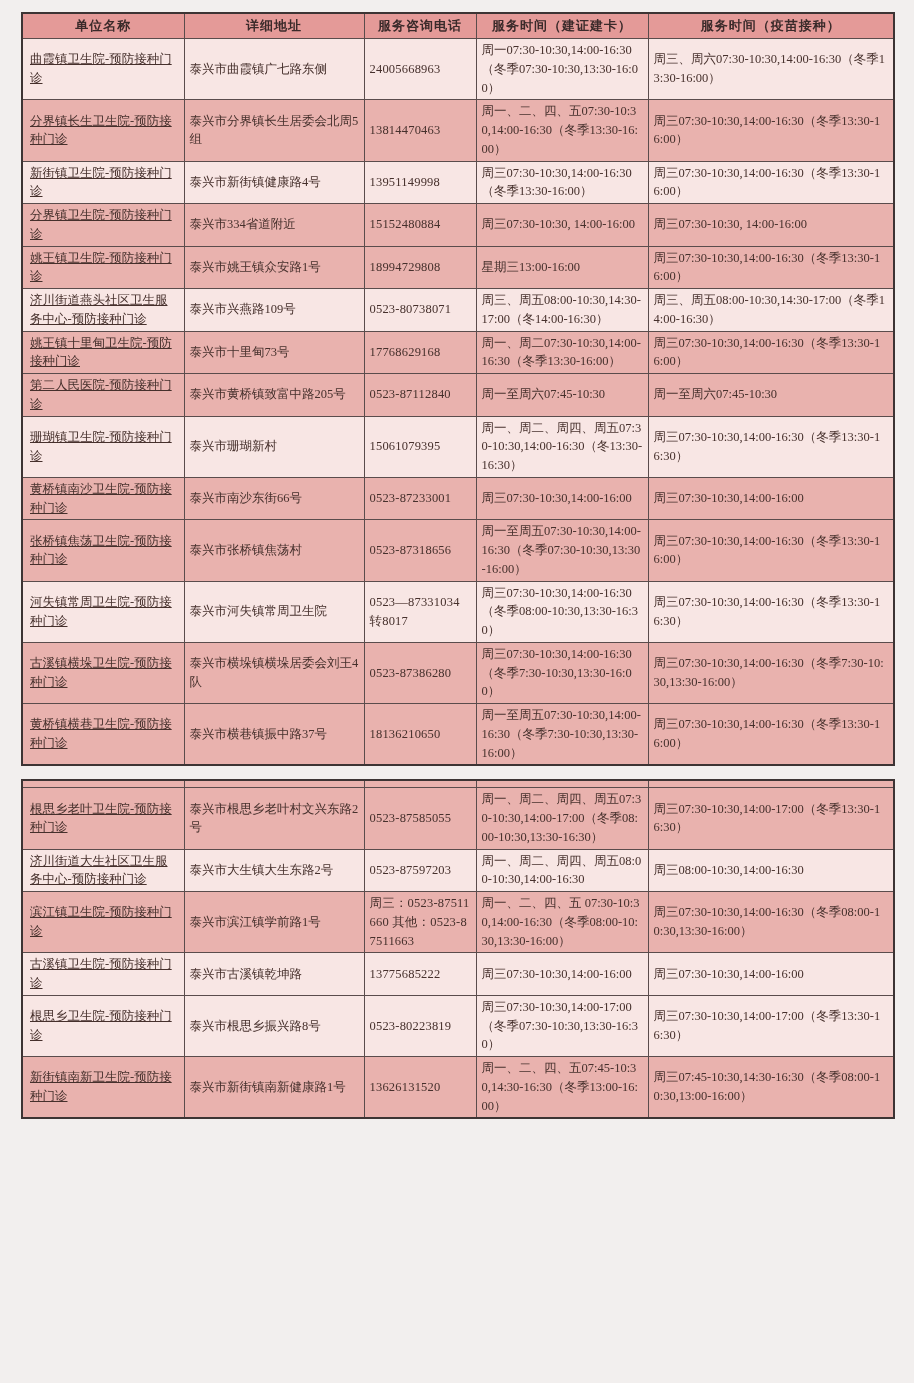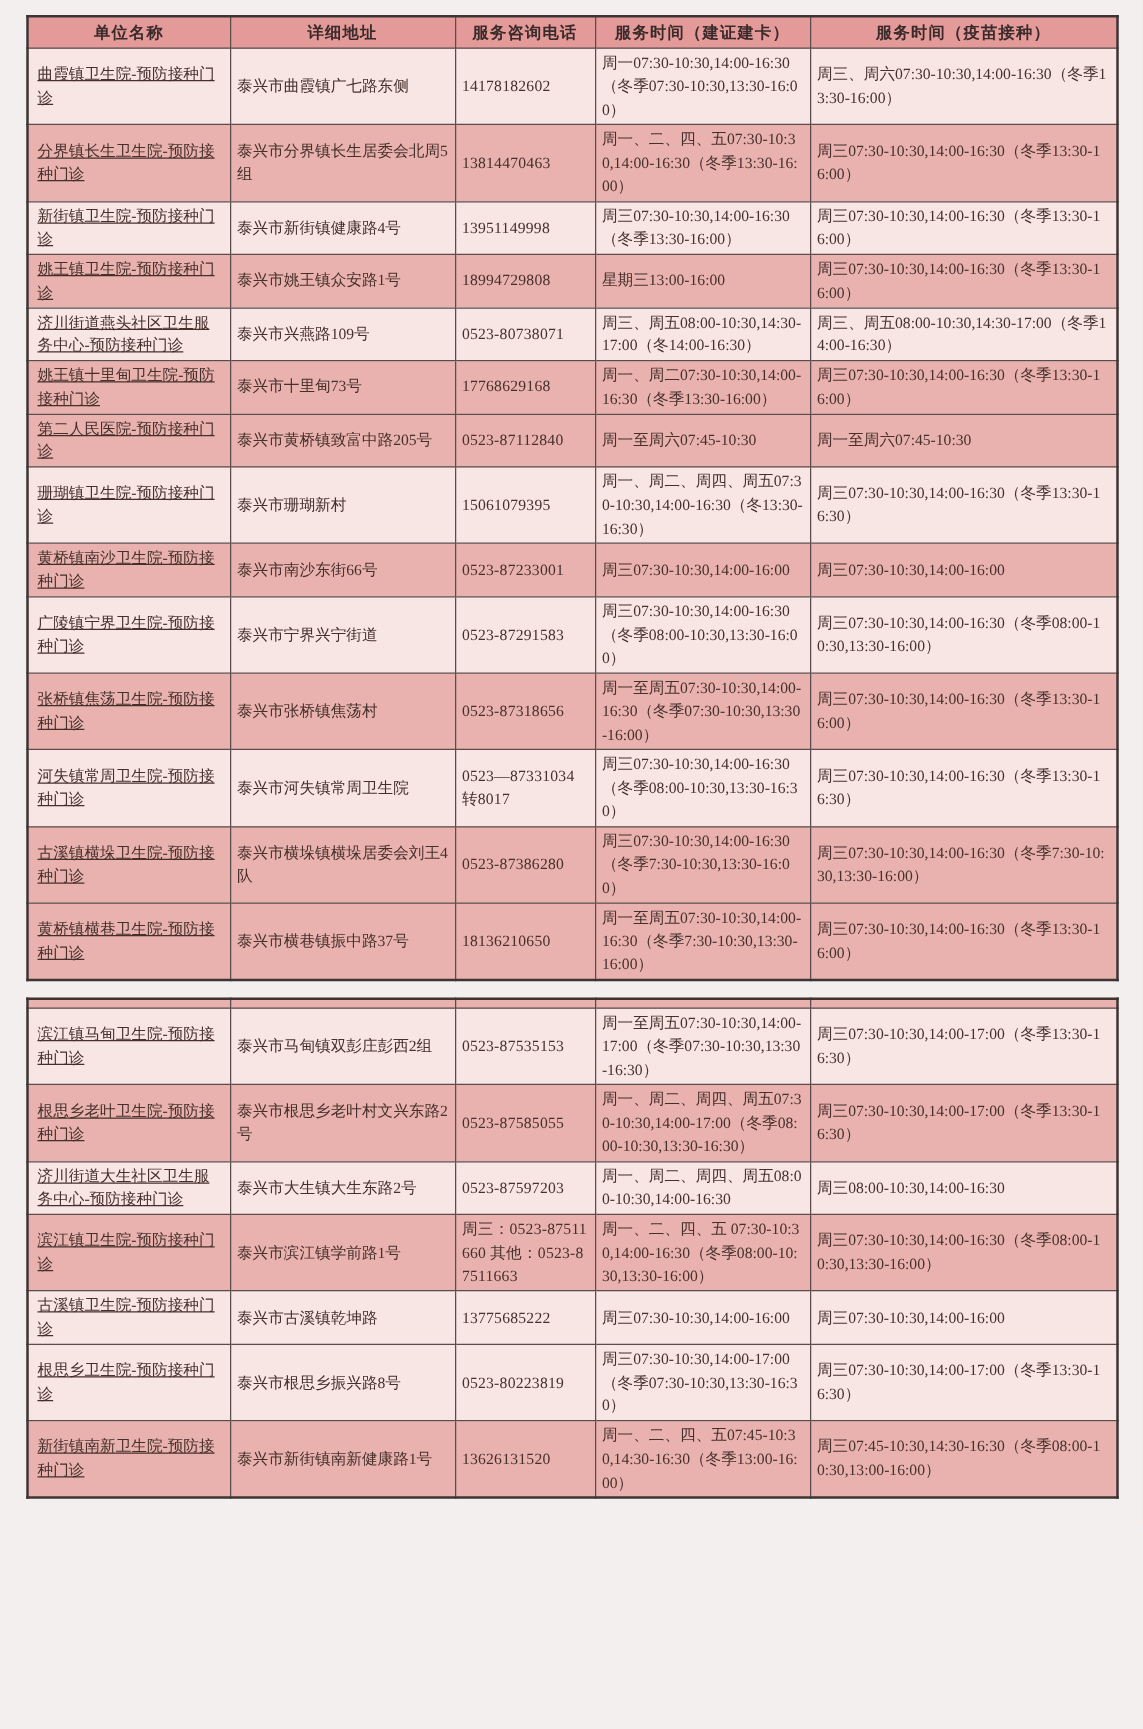--- a/index.html
+++ b/index.html
@@ -61,37 +61,44 @@
           <th>详细地址</th>
           <th>服务咨询电话</th>
           <th>服务时间（建证建卡）</th>
           <th>服务时间（疫苗接种）</th>
         </tr>
       </thead>
       <tbody>
         <tr class="shade-light">
           <td class="c-name">曲霞镇卫生院-预防接种门诊</td>
           <td class="c-addr">泰兴市曲霞镇广七路东侧</td>
-          <td class="c-phone">14178182602</td>
+          <td class="c-phone">24005668963</td>
           <td class="c-card">周一07:30-10:30,14:00-16:30（冬季07:30-10:30,13:30-16:00）</td>
           <td class="c-vaccine">周三、周六07:30-10:30,14:00-16:30（冬季13:30-16:00）</td>
         </tr>
         <tr class="shade-mid">
           <td class="c-name">分界镇长生卫生院-预防接种门诊</td>
           <td class="c-addr">泰兴市分界镇长生居委会北周5组</td>
           <td class="c-phone">13814470463</td>
           <td class="c-card">周一、二、四、五07:30-10:30,14:00-16:30（冬季13:30-16:00）</td>
           <td class="c-vaccine">周三07:30-10:30,14:00-16:30（冬季13:30-16:00）</td>
         </tr>
         <tr class="shade-light">
           <td class="c-name">新街镇卫生院-预防接种门诊</td>
           <td class="c-addr">泰兴市新街镇健康路4号</td>
           <td class="c-phone">13951149998</td>
           <td class="c-card">周三07:30-10:30,14:00-16:30（冬季13:30-16:00）</td>
           <td class="c-vaccine">周三07:30-10:30,14:00-16:30（冬季13:30-16:00）</td>
+        </tr>
+        <tr class="shade-mid">
+          <td class="c-name">分界镇卫生院-预防接种门诊</td>
+          <td class="c-addr">泰兴市334省道附近</td>
+          <td class="c-phone">15152480884</td>
+          <td class="c-card">周三07:30-10:30, 14:00-16:00</td>
+          <td class="c-vaccine">周三07:30-10:30, 14:00-16:00</td>
         </tr>
         <tr class="shade-mid">
           <td class="c-name">姚王镇卫生院-预防接种门诊</td>
           <td class="c-addr">泰兴市姚王镇众安路1号</td>
           <td class="c-phone">18994729808</td>
           <td class="c-card">星期三13:00-16:00</td>
           <td class="c-vaccine">周三07:30-10:30,14:00-16:30（冬季13:30-16:00）</td>
         </tr>
         <tr class="shade-light">
           <td class="c-name">济川街道燕头社区卫生服务中心-预防接种门诊</td>
@@ -120,27 +127,20 @@
           <td class="c-phone">15061079395</td>
           <td class="c-card">周一、周二、周四、周五07:30-10:30,14:00-16:30（冬13:30-16:30）</td>
           <td class="c-vaccine">周三07:30-10:30,14:00-16:30（冬季13:30-16:30）</td>
         </tr>
         <tr class="shade-mid">
           <td class="c-name">黄桥镇南沙卫生院-预防接种门诊</td>
           <td class="c-addr">泰兴市南沙东街66号</td>
           <td class="c-phone">0523-87233001</td>
           <td class="c-card">周三07:30-10:30,14:00-16:00</td>
           <td class="c-vaccine">周三07:30-10:30,14:00-16:00</td>
-        </tr>
-        <tr class="shade-light">
-          <td class="c-name">广陵镇宁界卫生院-预防接种门诊</td>
-          <td class="c-addr">泰兴市宁界兴宁街道</td>
-          <td class="c-phone">0523-87291583</td>
-          <td class="c-card">周三07:30-10:30,14:00-16:30（冬季08:00-10:30,13:30-16:00）</td>
-          <td class="c-vaccine">周三07:30-10:30,14:00-16:30（冬季08:00-10:30,13:30-16:00）</td>
         </tr>
         <tr class="shade-mid">
           <td class="c-name">张桥镇焦荡卫生院-预防接种门诊</td>
           <td class="c-addr">泰兴市张桥镇焦荡村</td>
           <td class="c-phone">0523-87318656</td>
           <td class="c-card">周一至周五07:30-10:30,14:00-16:30（冬季07:30-10:30,13:30-16:00）</td>
           <td class="c-vaccine">周三07:30-10:30,14:00-16:30（冬季13:30-16:00）</td>
         </tr>
         <tr class="shade-light">
           <td class="c-name">河失镇常周卫生院-预防接种门诊</td>
@@ -175,27 +175,20 @@
         <col style="width: 246px;">
       </colgroup>
       <tbody>
         <tr class="spacer-row">
           <td></td>
           <td></td>
           <td></td>
           <td></td>
           <td></td>
         </tr>
-        <tr class="shade-light">
-          <td class="c-name">滨江镇马甸卫生院-预防接种门诊</td>
-          <td class="c-addr">泰兴市马甸镇双彭庄彭西2组</td>
-          <td class="c-phone">0523-87535153</td>
-          <td class="c-card">周一至周五07:30-10:30,14:00-17:00（冬季07:30-10:30,13:30-16:30）</td>
-          <td class="c-vaccine">周三07:30-10:30,14:00-17:00（冬季13:30-16:30）</td>
-        </tr>
         <tr class="shade-mid">
           <td class="c-name">根思乡老叶卫生院-预防接种门诊</td>
           <td class="c-addr">泰兴市根思乡老叶村文兴东路2号</td>
           <td class="c-phone">0523-87585055</td>
           <td class="c-card">周一、周二、周四、周五07:30-10:30,14:00-17:00（冬季08:00-10:30,13:30-16:30）</td>
           <td class="c-vaccine">周三07:30-10:30,14:00-17:00（冬季13:30-16:30）</td>
         </tr>
         <tr class="shade-light">
           <td class="c-name">济川街道大生社区卫生服务中心-预防接种门诊</td>
           <td class="c-addr">泰兴市大生镇大生东路2号</td>

